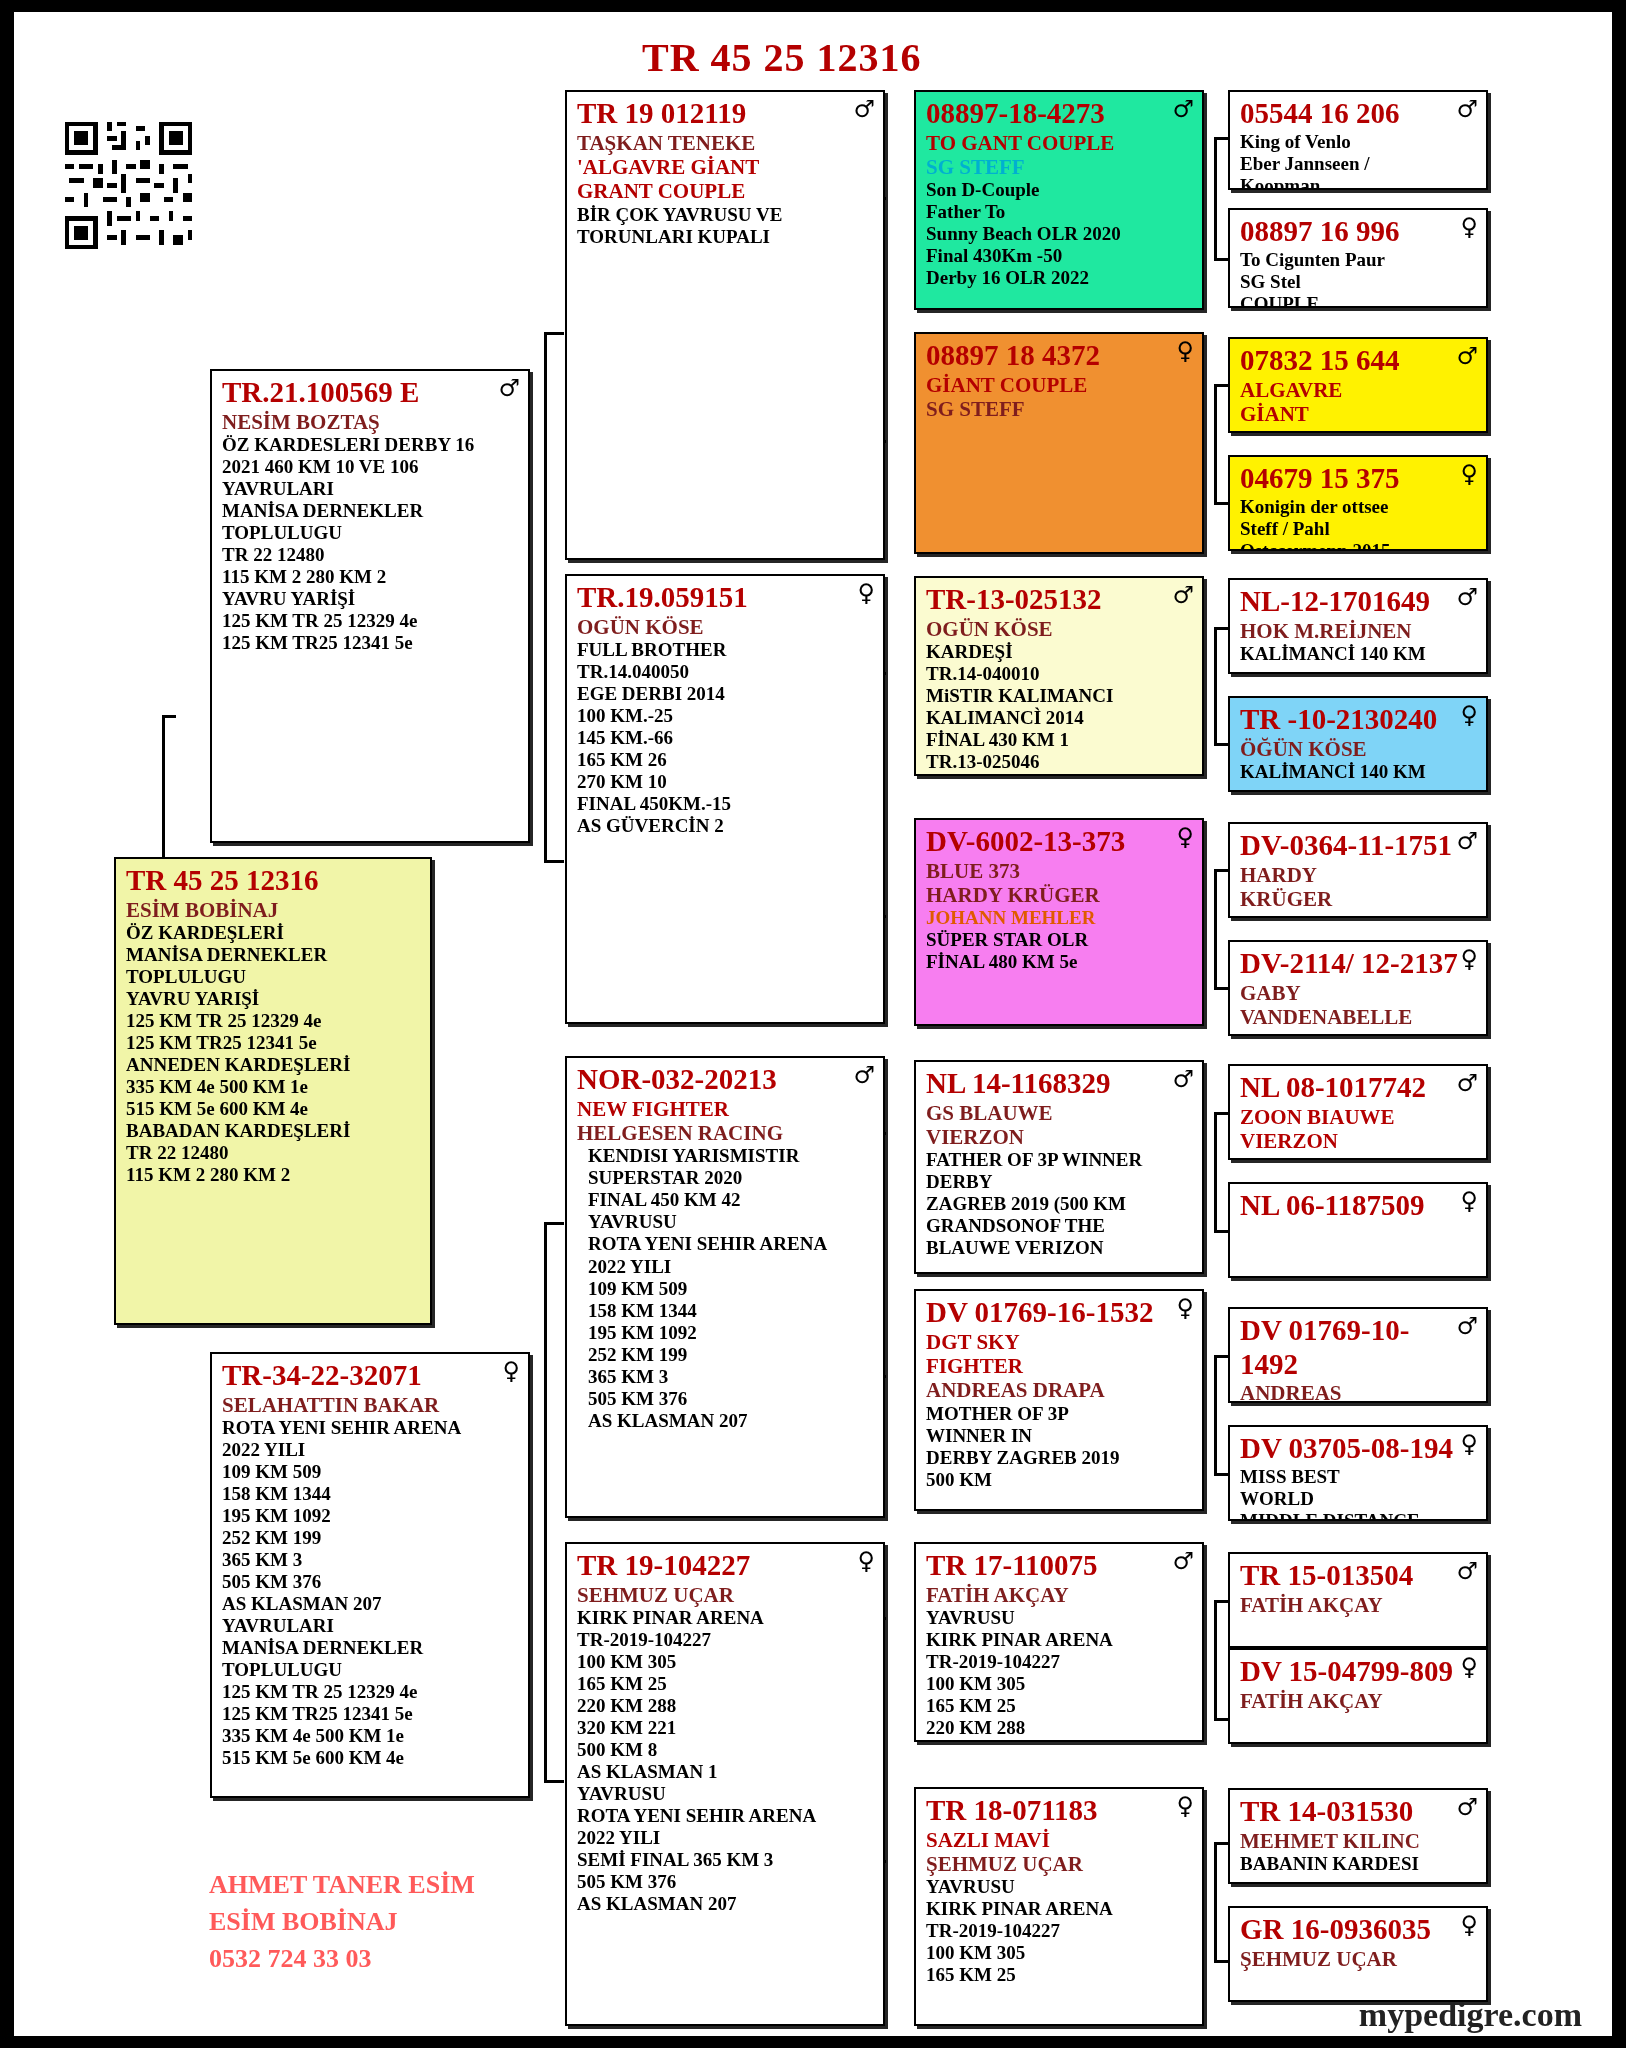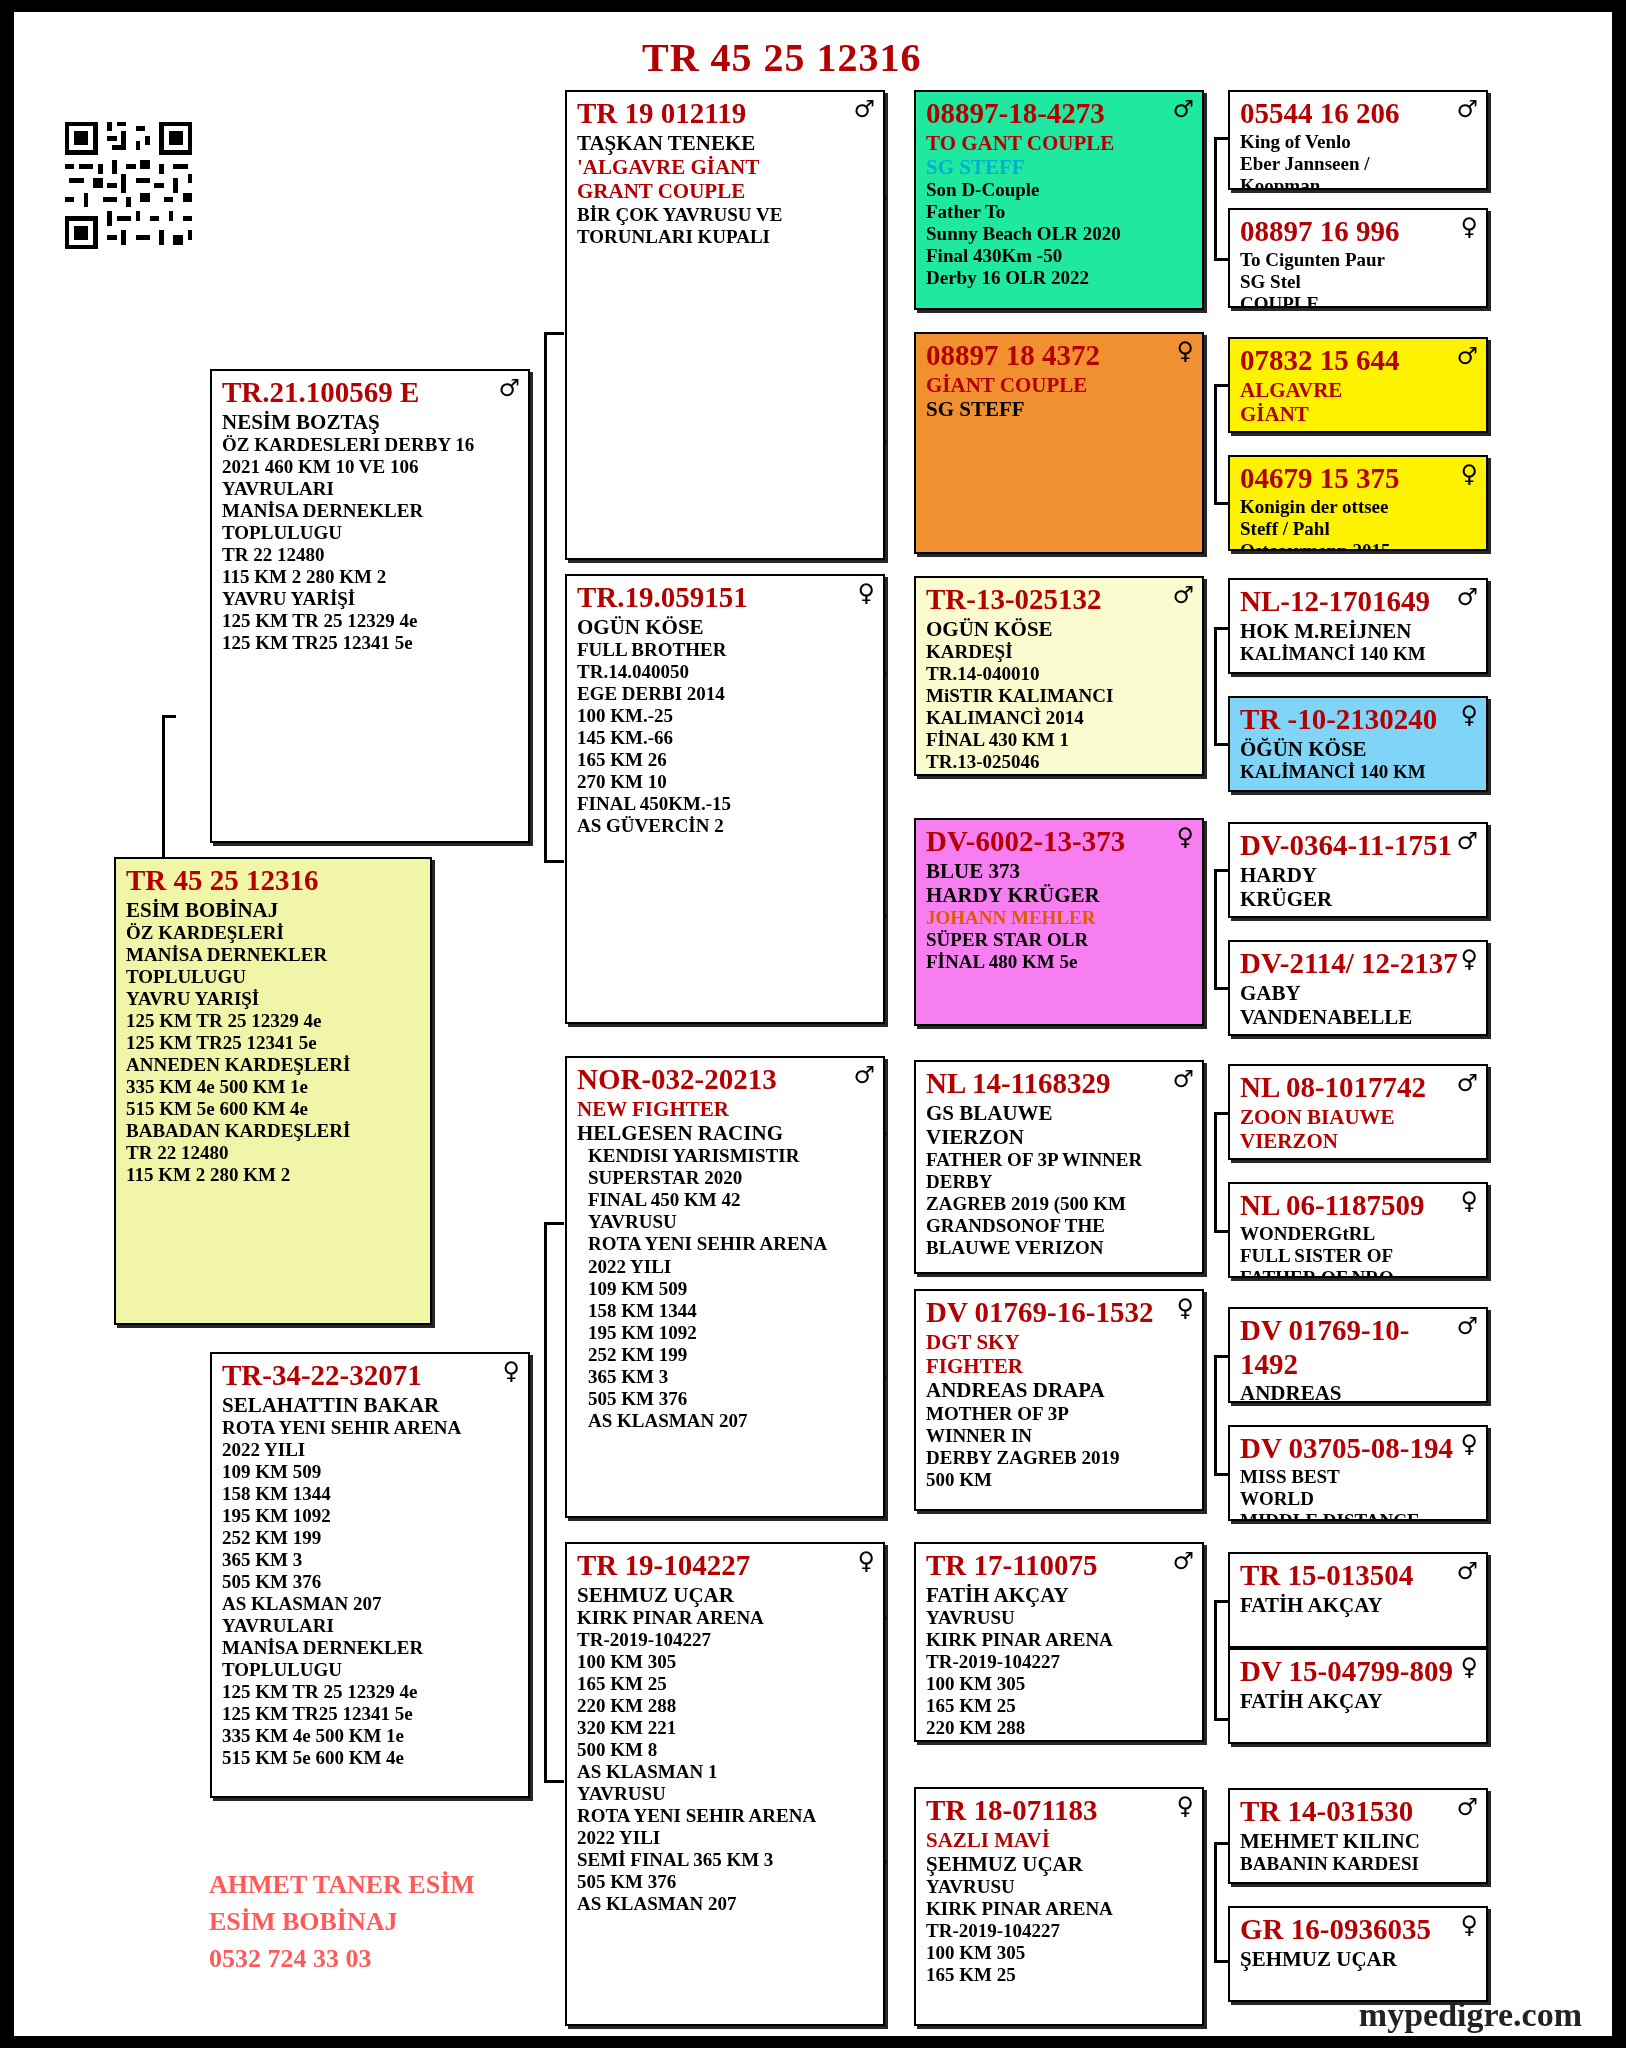--- a/index.html
+++ b/index.html
@@ -23,21 +23,21 @@
     border: 2px solid #000;
     box-shadow: 3px 3px 0 rgba(0,0,0,0.85);
     padding: 5px 8px 4px 10px;
     line-height: 1.16;
     overflow: hidden;
   }
   .ttl { font-weight: bold; font-size: 29px; }
   .sub { font-weight: bold; font-size: 21px; }
   .bdy { font-weight: bold; font-size: 19px; }
   .red { color: #b40000; }
-  .blue { color: #000000; }
+  .blue { color: #7f1d1d; }
   .black { color: #000; }
   .orange { color: #e05a00; }
   .cyan { color: #00b0d0; }
   .sex {
     position: absolute;
     right: 8px; top: 4px;
     font-size: 24px; font-weight: bold; color:#000;
     font-family: "DejaVu Sans", sans-serif;
   }
   .qr { position:absolute; left:46px; top:105px; width:137px; height:137px; }
@@ -459,23 +459,20 @@
   <div class="box" style="left:1214px; top:1052px; width:260px; height:96px;">
     <span class="sex">♂</span>
     <div class="ttl red">NL 08-1017742</div>
     <div class="sub red" style="white-space:pre-line;">ZOON BIAUWE
 VIERZON</div>
   </div>
 
   <div class="box" style="left:1214px; top:1170px; width:260px; height:96px;">
     <span class="sex">♀</span>
     <div class="ttl red">NL 06-1187509</div>
-    <div class="bdy black" style="white-space:pre-line;">WONDERGtRL
-FULL SISTER OF
-FATHER OF NRO</div>
   </div>
 
   <div class="box" style="left:1214px; top:1295px; width:260px; height:96px;">
     <span class="sex">♂</span>
     <div class="ttl red" style="white-space:pre-line;">DV 01769-10-
 1492</div>
     <div class="sub blue">ANDREAS</div>
   </div>
 
   <div class="box" style="left:1214px; top:1413px; width:260px; height:96px;">

